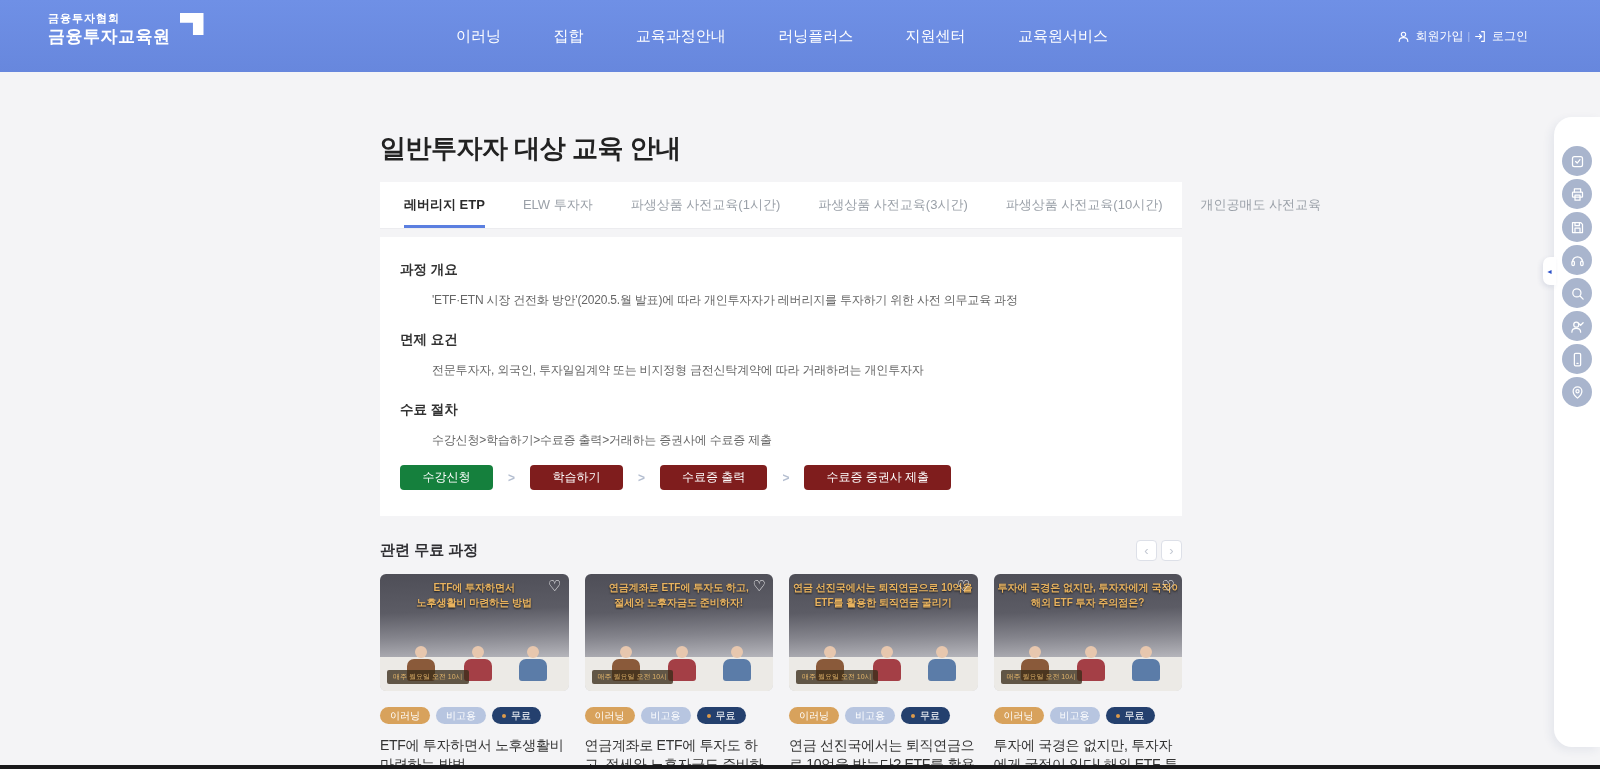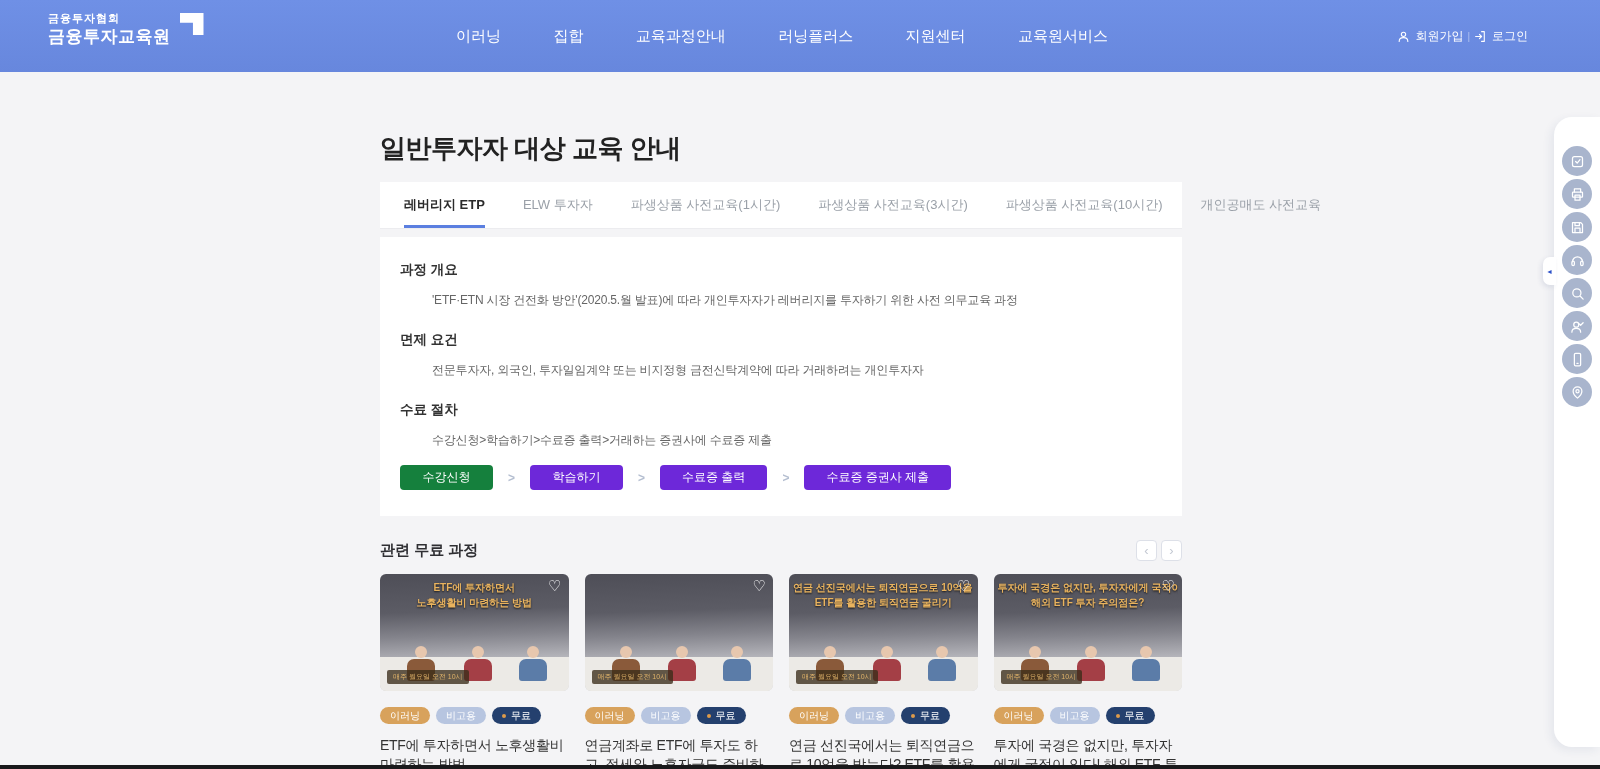--- a/index.html
+++ b/index.html
@@ -43,21 +43,21 @@
 
   
   .info-card { background:#fff; margin-top:8px; padding:24px 20px 26px; }
   .sec-head { font-size:13.5px; font-weight:700; color:#333; margin-top:22px; }
   .sec-head:first-child { margin-top:0; }
   .sec-body { font-size:12px; color:#666; margin-top:13px; letter-spacing:-0.2px;margin-left:32px; }
   .process { display:flex; align-items:center; margin-top:16px; }
   .step-btn {
     height:25px; min-width:93px; padding:0 22px; border:none; border-radius:4px;
     color:#fff; font-size:12px; display:inline-flex; align-items:center; justify-content:center;
-    background:#6d28d9; cursor:pointer; font-family:inherit; white-space:nowrap;
+    background:#7f1d1d; cursor:pointer; font-family:inherit; white-space:nowrap;
   }
   .step-btn.active { background:#15803d; }
   .step-sep { margin:0 15px; color:#b4bed0; font-size:12px; font-weight:700; }
   .step-sep::before { content:">"; }
 
   
   .related-head { margin-top:24px; display:flex; align-items:center; justify-content:space-between; }
   .related-title { font-size:15px; font-weight:700; color:#2f2f33; }
   .pager { display:flex; gap:4px; }
   .pager-btn {
@@ -247,20 +247,24 @@
             <div class="torso"></div>
           </div>
         <div class="person p2">
             <div class="head"></div>
             <div class="torso"></div>
           </div>
         <div class="person p3">
             <div class="head"></div>
             <div class="torso"></div>
           </div>
+        <div class="thumb-text">
+          <div class="thumb-line1">연금계좌로 ETF에 투자도 하고,</div>
+          <div class="thumb-line2">절세와 노후자금도 준비하자!</div>
+        </div>
         <span class="thumb-sched">매주 월요일 오전 10시</span>
         <span class="heart"></span>
       </div>
       <div class="pills">
         <span class="pill elearning">이러닝</span>
         <span class="pill nonemp">비고용</span>
         <span class="pill free">
             <span class="dot"></span>
             <span>무료</span>
           </span>

